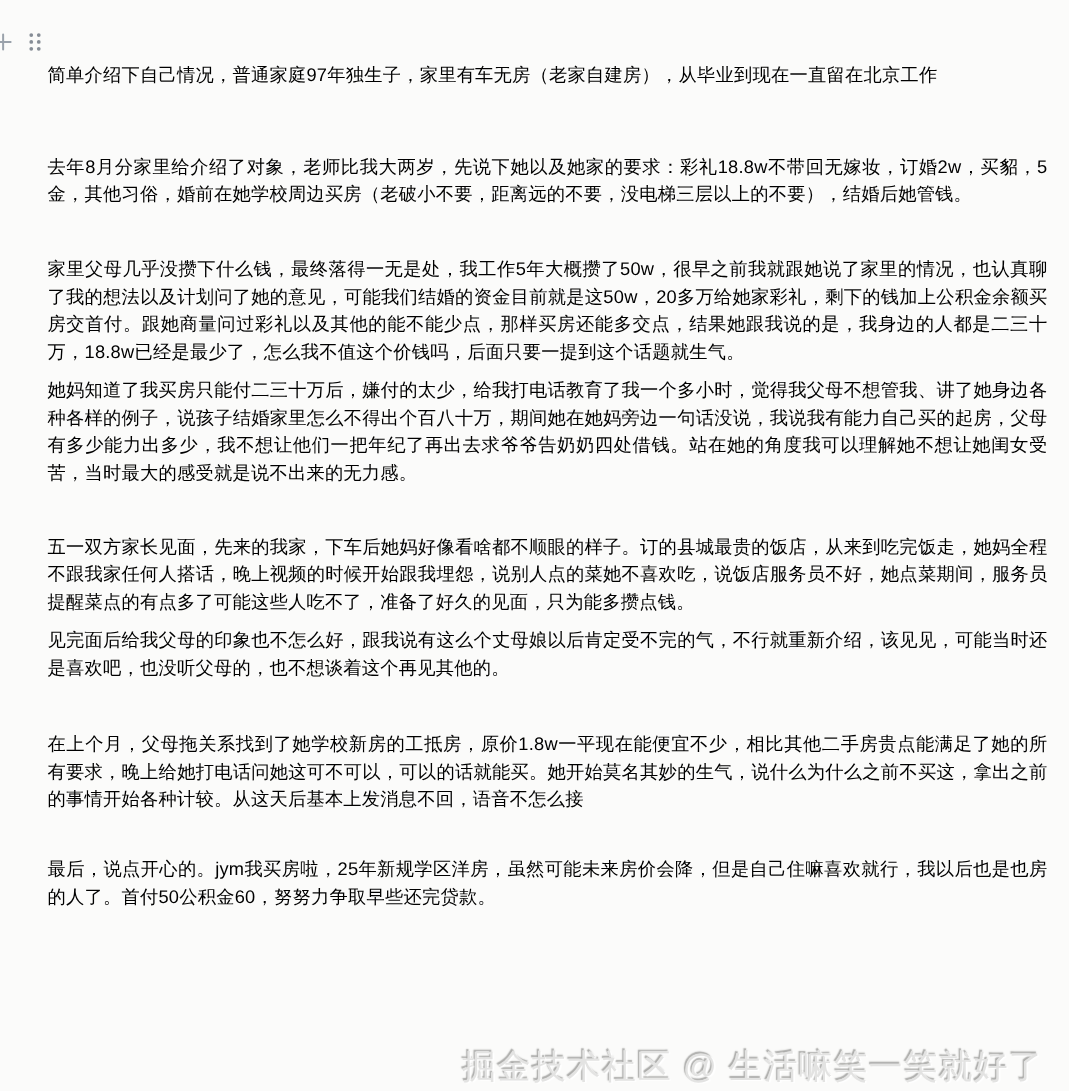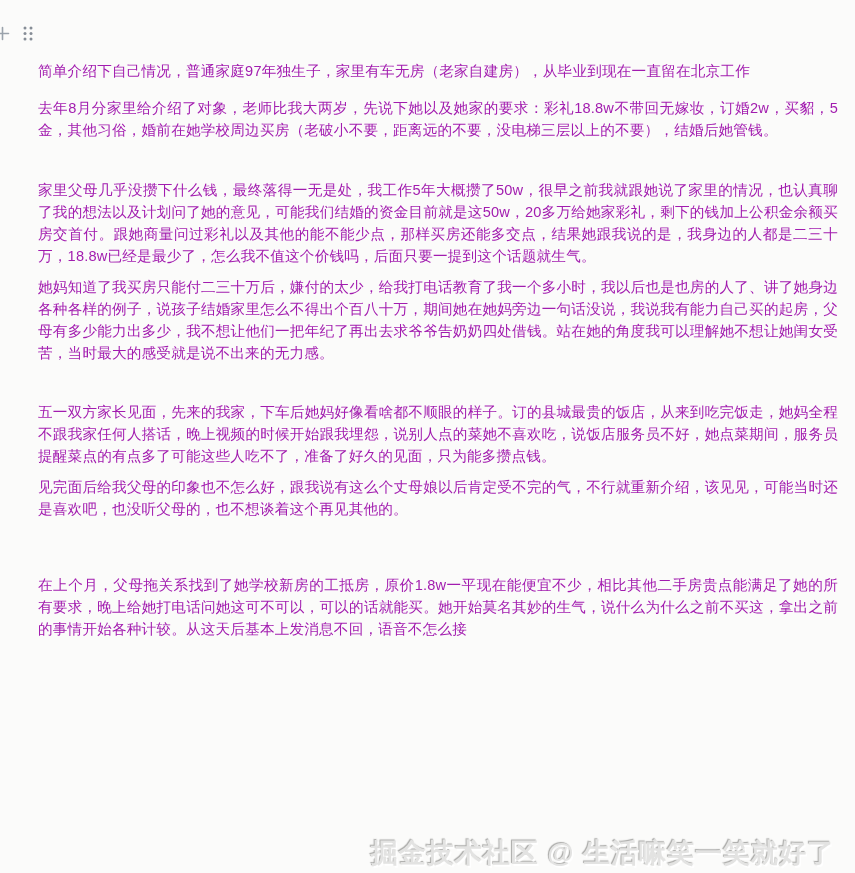--- a/index.html
+++ b/index.html
@@ -38,42 +38,42 @@
     left: 23px;
     top: 26px;
     width: 10px;
     height: 15px;
     cursor: grab;
   }
   
   .doc {
     position: absolute;
     left: 38px;
-    top: 60px;
+    top: 50px;
     width: 800px;
-    color: #a21caf;
+    color: #000000;
     font-size: 14.6px;
     line-height: 22px;
     letter-spacing: 0.2px;
     text-align: justify;
   }
   .doc p { margin: 0; cursor: text; }
-  .doc p.gap-blank-1 { margin-top: 15px; }
+  .doc p.gap-blank-1 { margin-top: 51px; }
   .doc p.gap-blank-2 { margin-top: 38px; }
   .doc p.gap-small   { margin-top: 9px;  }
   .doc p.gap-blank-3 { margin-top: 37px; }
-  .doc p.gap-blank-4 { margin-top: 54px; }
+  .doc p.gap-blank-4 { margin-top: 39px; }
   .doc p.gap-blank-5 { margin-top: 34px; }
   
   .watermark {
     position: absolute;
     right: 20px;
     bottom: 2px;
     font-size: 27px;
-    font-weight: 700;
+    font-weight: 400;
     letter-spacing: 1px;
     color: #e3e3e2;
     text-shadow: 1.5px 1.5px 1px #ffffff, -1px -1px 1px #a9a9a7;
     white-space: nowrap;
     user-select: none;
     text-align: center;
   }
 </style>
 </head>
 <body>
@@ -91,21 +91,22 @@
       <circle cx="8" cy="7.5" r="1.5" fill="#868d96"></circle>
       <circle cx="2" cy="13" r="1.5" fill="#868d96"></circle>
       <circle cx="8" cy="13" r="1.5" fill="#868d96"></circle>
     </svg>
   </div>
 
   <div class="doc">
     <p>简单介绍下自己情况，普通家庭97年独生子，家里有车无房（老家自建房），从毕业到现在一直留在北京工作</p>
     <p class="gap-blank-1">去年8月分家里给介绍了对象，老师比我大两岁，先说下她以及她家的要求：彩礼18.8w不带回无嫁妆，订婚2w，买貂，5金，其他习俗，婚前在她学校周边买房（老破小不要，距离远的不要，没电梯三层以上的不要），结婚后她管钱。</p>
     <p class="gap-blank-2">家里父母几乎没攒下什么钱，最终落得一无是处，我工作5年大概攒了50w，很早之前我就跟她说了家里的情况，也认真聊了我的想法以及计划问了她的意见，可能我们结婚的资金目前就是这50w，20多万给她家彩礼，剩下的钱加上公积金余额买房交首付。跟她商量问过彩礼以及其他的能不能少点，那样买房还能多交点，结果她跟我说的是，我身边的人都是二三十万，18.8w已经是最少了，怎么我不值这个价钱吗，后面只要一提到这个话题就生气。</p>
-    <p class="gap-small">她妈知道了我买房只能付二三十万后，嫌付的太少，给我打电话教育了我一个多小时，我以后也是也房的人了、讲了她身边各种各样的例子，说孩子结婚家里怎么不得出个百八十万，期间她在她妈旁边一句话没说，我说我有能力自己买的起房，父母有多少能力出多少，我不想让他们一把年纪了再出去求爷爷告奶奶四处借钱。站在她的角度我可以理解她不想让她闺女受苦，当时最大的感受就是说不出来的无力感。</p>
+    <p class="gap-small">她妈知道了我买房只能付二三十万后，嫌付的太少，给我打电话教育了我一个多小时，觉得我父母不想管我、讲了她身边各种各样的例子，说孩子结婚家里怎么不得出个百八十万，期间她在她妈旁边一句话没说，我说我有能力自己买的起房，父母有多少能力出多少，我不想让他们一把年纪了再出去求爷爷告奶奶四处借钱。站在她的角度我可以理解她不想让她闺女受苦，当时最大的感受就是说不出来的无力感。</p>
     <p class="gap-blank-3">五一双方家长见面，先来的我家，下车后她妈好像看啥都不顺眼的样子。订的县城最贵的饭店，从来到吃完饭走，她妈全程不跟我家任何人搭话，晚上视频的时候开始跟我埋怨，说别人点的菜她不喜欢吃，说饭店服务员不好，她点菜期间，服务员提醒菜点的有点多了可能这些人吃不了，准备了好久的见面，只为能多攒点钱。</p>
     <p class="gap-small">见完面后给我父母的印象也不怎么好，跟我说有这么个丈母娘以后肯定受不完的气，不行就重新介绍，该见见，可能当时还是喜欢吧，也没听父母的，也不想谈着这个再见其他的。</p>
     <p class="gap-blank-4">在上个月，父母拖关系找到了她学校新房的工抵房，原价1.8w一平现在能便宜不少，相比其他二手房贵点能满足了她的所有要求，晚上给她打电话问她这可不可以，可以的话就能买。她开始莫名其妙的生气，说什么为什么之前不买这，拿出之前的事情开始各种计较。从这天后基本上发消息不回，语音不怎么接</p>
+    <p class="gap-blank-5">最后，说点开心的。jym我买房啦，25年新规学区洋房，虽然可能未来房价会降，但是自己住嘛喜欢就行，我以后也是也房的人了。首付50公积金60，努努力争取早些还完贷款。</p>
   </div>
 
   <div class="watermark">掘金技术社区 @ 生活嘛笑一笑就好了</div>
 
 </div>
 
 </body></html>

